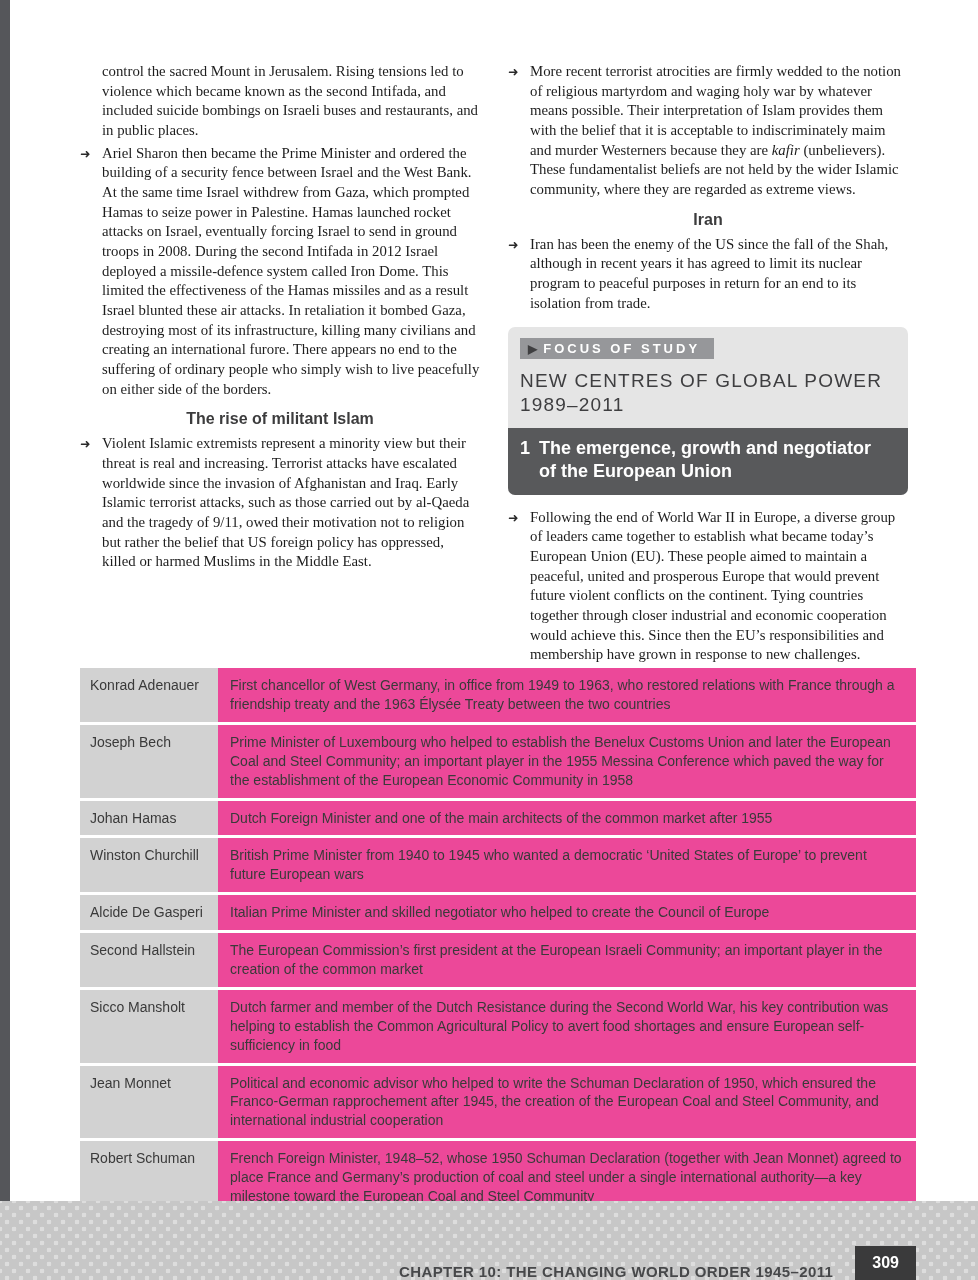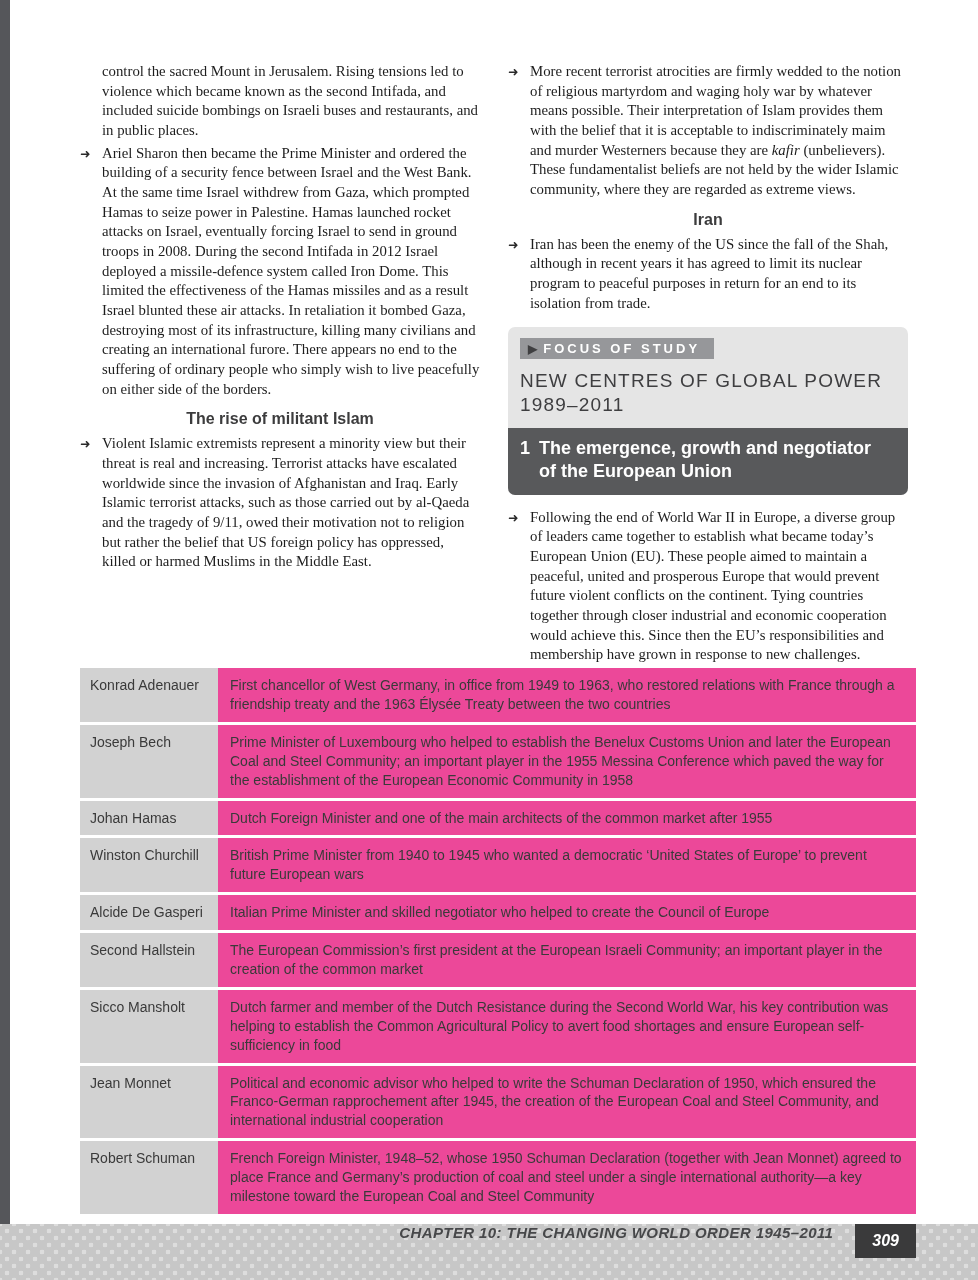--- a/index.html
+++ b/index.html
@@ -111,34 +111,33 @@
   .tdesc {
     flex:1;
     background:#ec4899;
     padding:8px 12px 8px 12px;
     line-height:1.35;
   }
 
   
   .footer {
     position:absolute; left:0; bottom:0;
-    width:100%; height:56px;
+    width:100%; height:79px;
     background-color:#c7c7c7;
     background-image:
       radial-gradient(#dddddd 2.1px, rgba(0,0,0,0) 2.6px),
       radial-gradient(#dddddd 2.1px, rgba(0,0,0,0) 2.6px);
     background-size:14px 14px;
     background-position:0 0, 7px 7px;
     display:flex;
-    align-items:flex-start;
+    align-items:flex-end;
     justify-content:flex-end;
     gap:22px;
     box-sizing:border-box;
     padding-right:62px;
-    font-style:italic;
   }
   .chapter {
     font-family:"Liberation Sans", sans-serif;
     font-weight:bold;
     font-size:15px;
     letter-spacing:0.4px;
     color:#47484a;
   }
   .pagenum {
     background:#3a3a3b;

